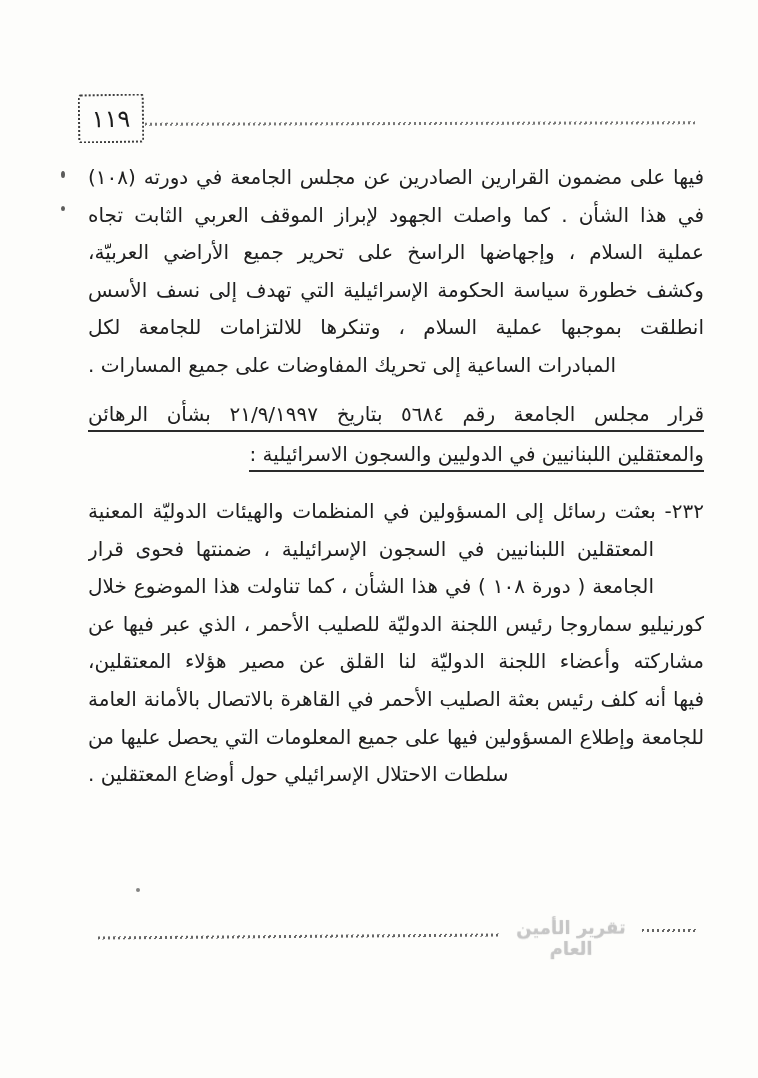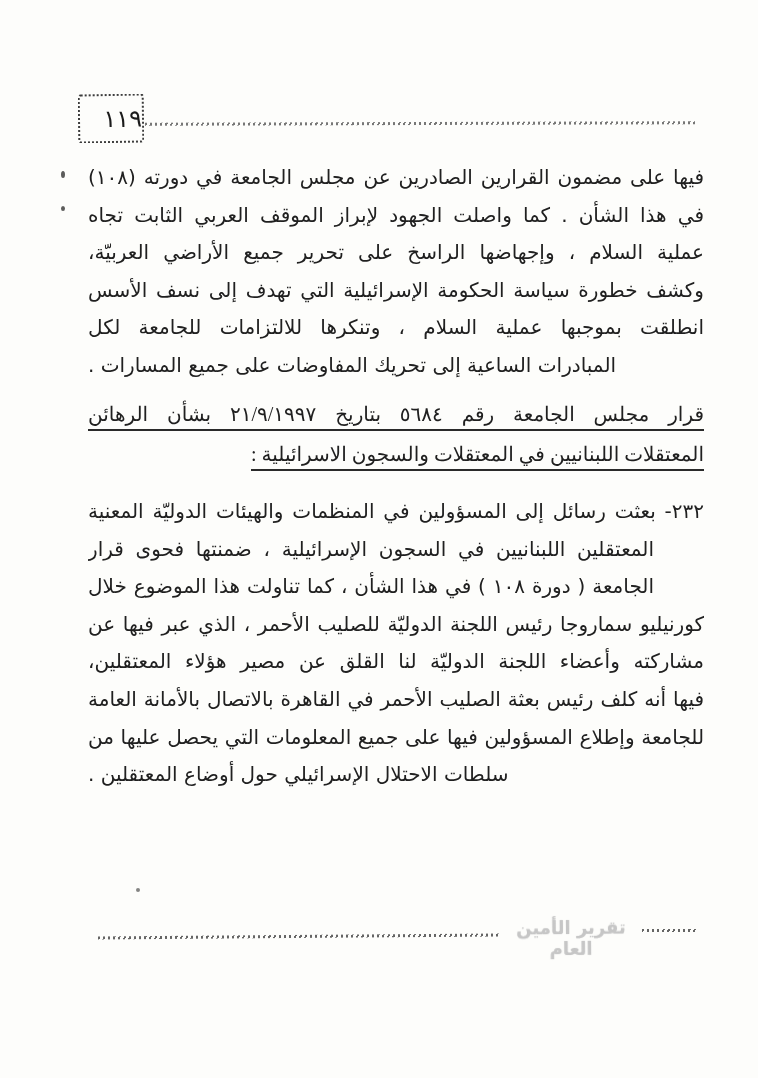--- a/index.html
+++ b/index.html
@@ -7,21 +7,21 @@
     width:758px;height:1078px;position:relative;overflow:hidden;
     background:#fdfdfb;
     font-family:"DejaVu Sans",sans-serif;
     color:#202020;
   }
   .abs{position:absolute;}
   
   .pagebox{
     left:78px;top:94px;width:62px;height:45px;
     border:2px dotted #3c3c3c;border-radius:3px;
-    display:flex;align-items:center;justify-content:flex-end;
+    display:flex;align-items:center;justify-content:center;
     font-size:24px;letter-spacing:2px;transform:rotate(-0.8deg);
     color:#1b1b1b;
   }
   
   .dashrule{
     height:3px;opacity:.85;
     background:repeating-linear-gradient(105deg,#4a4a4a 0 2px,transparent 2px,transparent 5px);
   }
   .toprule{left:145px;top:122px;width:550px;transform:rotate(-0.15deg);opacity:.75;}
   .frule-a{left:98px;top:935px;width:402px;transform:rotate(-0.4deg);}
@@ -33,21 +33,21 @@
     font-size:20px;text-align:justify;text-align-last:justify;text-justify:inter-word;
     white-space:normal;
   }
   .last-left{text-align-last:left;}
   .last-right{text-align-last:right;}
   .hang{padding-right:50px;}
   .ind{padding-right:62px;}
   .p1{top:159px;}
   .hd{top:397px;}
   .hd .ln{height:38px;line-height:34px;margin-bottom:2px;}
-  .ul{border-bottom:2px solid #2a2a2a;padding-bottom:4px;font-family:Liberation Serif, serif;}
+  .ul{border-bottom:2px solid #2a2a2a;padding-bottom:4px;}
   .p232{top:493px;}
   .num{letter-spacing:1px;}
   
   .stamp{
     left:498px;top:917px;width:146px;height:32px;
     direction:rtl;text-align:center;font-size:18px;font-weight:bold;
     color:#c6c6c6;letter-spacing:1px;
     text-shadow:0 0 1px #d8d8d8;
     filter:blur(.2px);
     transform:rotate(-0.5deg);
@@ -73,21 +73,21 @@
   <div class="ln">وكشف خطورة سياسة  الحكومة الإسرائيلية التي تهدف إلى نسف الأسس التي</div>
   <div class="ln">انطلقت بموجبها عملية السلام ،  وتنكرها للالتزامات للجامعة لكل</div>
   <div class="ln last-left">المبادرات  الساعية إلى تحريك المفاوضات على جميع المسارات .</div>
 </div>
 
 <div class="abs col hd">
   <div class="ln">
     <span class="ul">قرار مجلس الجامعة رقم ٥٦٨٤  بتاريخ ٢١/٩/١٩٩٧  بشأن الرهائن</span>
   </div>
   <div class="ln last-right">
-    <span class="ul">المعتقلات اللبنانيين في المعتقلات والسجون الاسرائيلية :</span>
+    <span class="ul">والمعتقلين اللبنانيين في الدوليين والسجون الاسرائيلية :</span>
   </div>
 </div>
 
 <div class="abs col p232">
   <div class="ln">
     <span class="num">٢٣٢-</span>
     <span>بعثت رسائل إلى المسؤولين في  المنظمات والهيئات الدوليّة  المعنية  بقضية</span>
   </div>
   <div class="ln hang">المعتقلين اللبنانيين في السجون الإسرائيلية ، ضمنتها فحوى قرار مجلس</div>
   <div class="ln hang">الجامعة ( دورة ١٠٨ )  في هذا الشأن ،  كما تناولت هذا الموضوع  خلال</div>

